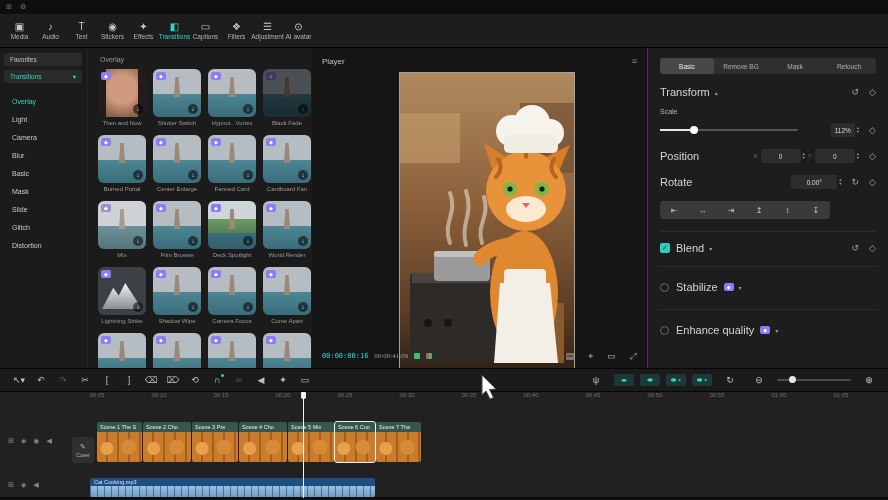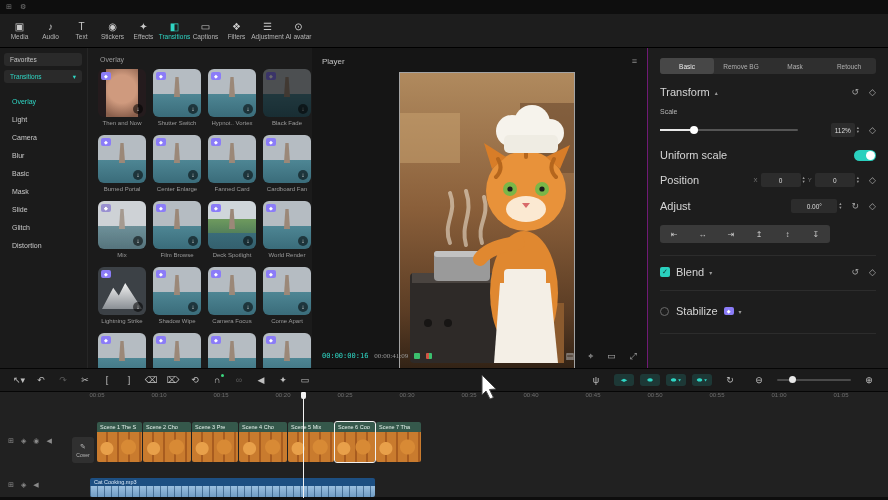--- a/index.html
+++ b/index.html
@@ -479,46 +479,41 @@
         </div>
       <span class="grow"></span>
       <span class="valbox">112%</span>
       <span class="stepper">
           <span>▴</span>
           <span>▾</span>
         </span>
       <span class="icobtn">◇</span>
     </div>
 
-    <div class="row">
-      <span class="rlab">Uniform scale</span>
-      <span class="grow"></span>
-      <span class="toggle"></span>
-    </div>
 
     <div class="row">
       <span class="rlab">Position</span>
       <span class="grow"></span>
       <span class="axis">X</span>
       <span class="valbox" style="width:40px;">0</span>
       <span class="stepper">
           <span>▴</span>
           <span>▾</span>
         </span>
       <span class="axis">Y</span>
       <span class="valbox" style="width:40px;">0</span>
       <span class="stepper">
           <span>▴</span>
           <span>▾</span>
         </span>
       <span class="icobtn">◇</span>
     </div>
 
     <div class="row">
-      <span class="rlab">Adjust</span>
+      <span class="rlab">Rotate</span>
       <span class="grow"></span>
       <span class="valbox" style="width:46px;">0.00°</span>
       <span class="stepper">
           <span>▴</span>
           <span>▾</span>
         </span>
       <span class="icobtn">↻</span>
       <span class="icobtn">◇</span>
     </div>
 
@@ -548,20 +543,26 @@
     </div>
 
     <div class="hr"></div>
     <div class="row" style="margin-top:14px;">
       <span class="circ"></span>
       <span class="rlab">Stabilize</span>
       <span class="vipch">◆</span>
       <span class="chev">▾</span>
     </div>
     <div class="hr" style="margin-top:16px;"></div>
+    <div class="row" style="margin-top:14px;">
+      <span class="circ"></span>
+      <span class="rlab">Enhance quality</span>
+      <span class="vipch">◆</span>
+      <span class="chev">▾</span>
+    </div>
 
   </div>
 </div>
 
 <div class="toolbar">
   <span style="display:flex;">
 
       <span class="tbico">↖▾</span>
 
       <span class="tbico">↶</span>

